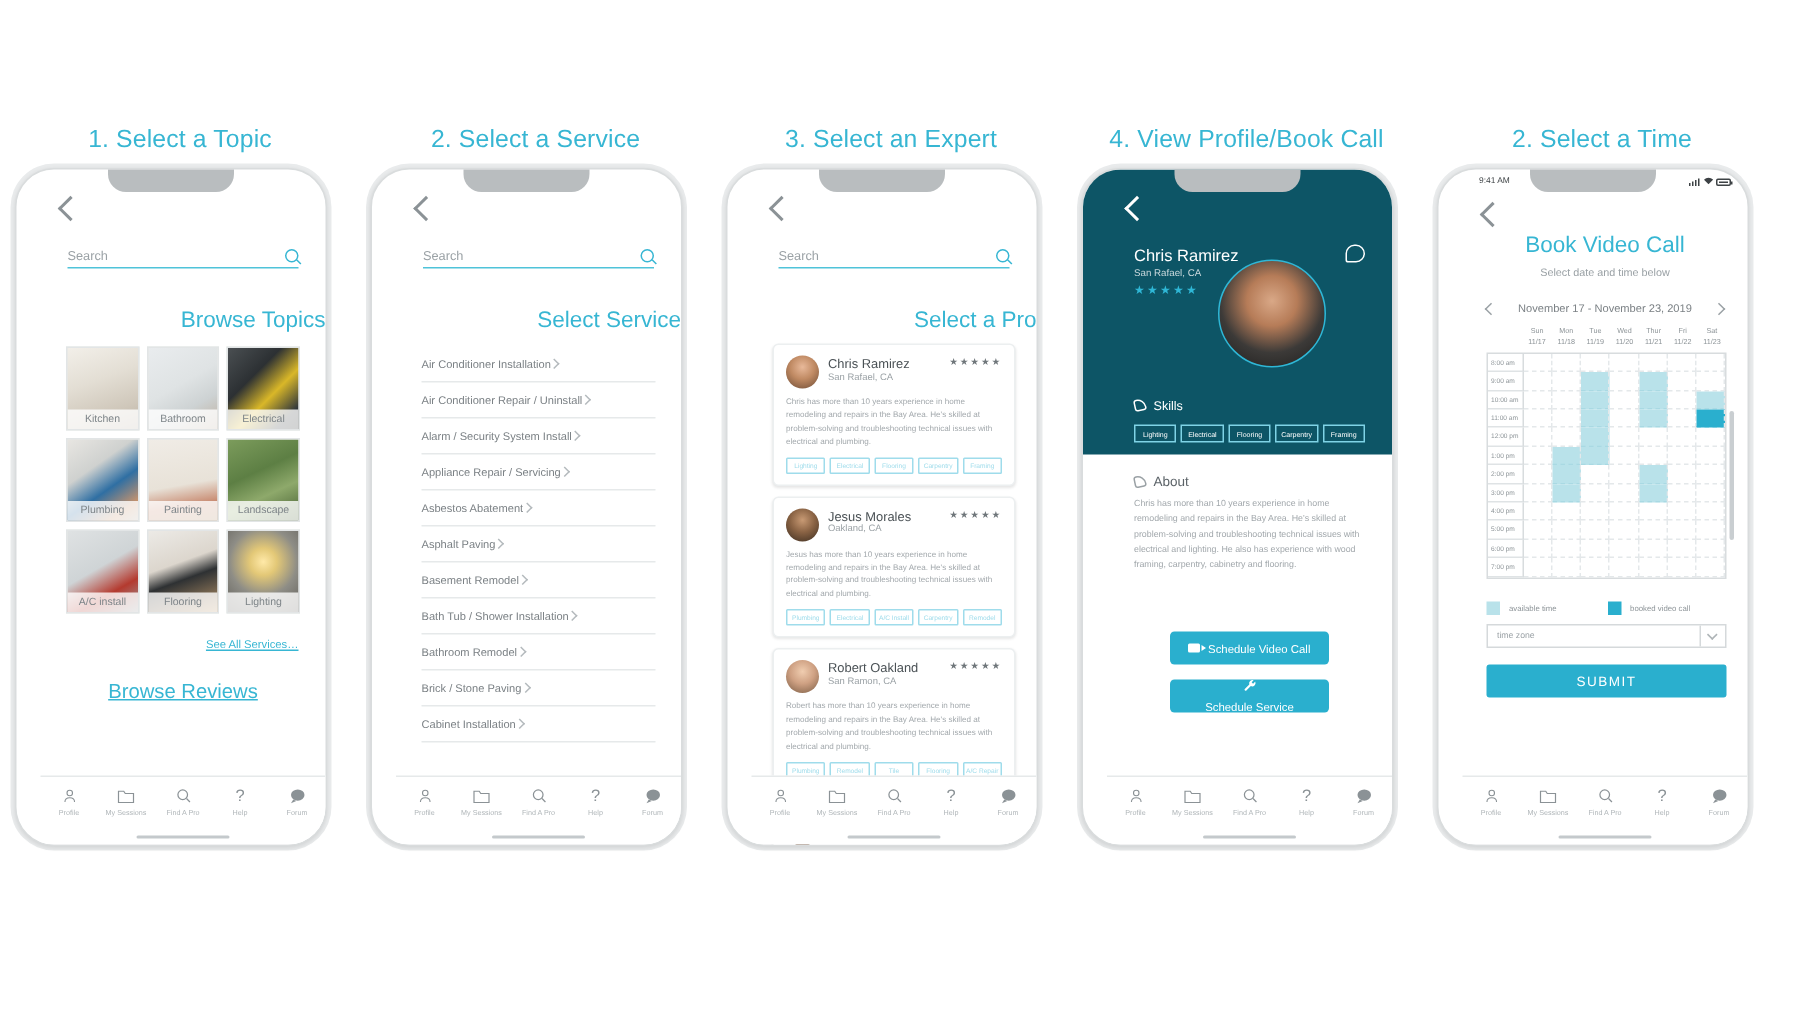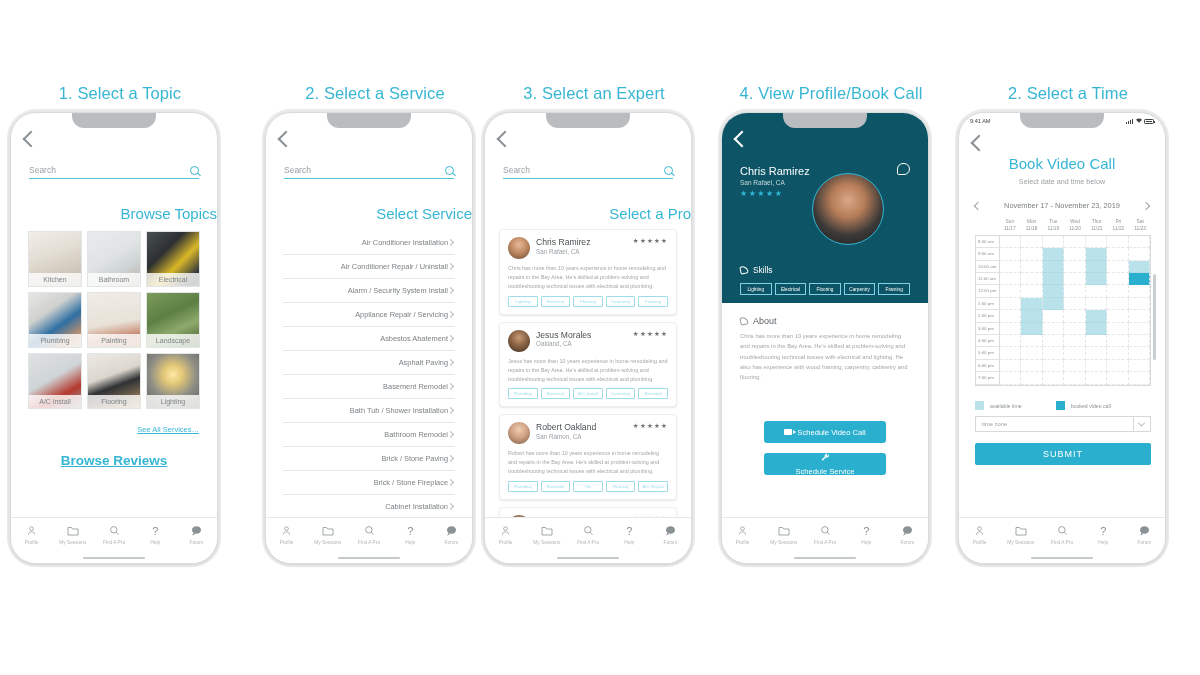--- a/index.html
+++ b/index.html
@@ -5,21 +5,21 @@
   * { box-sizing: border-box; margin: 0; padding: 0; }
   body {
     width: 1200px; height: 675px;
     background: #ffffff;
     font-family: "Liberation Sans", sans-serif;
     overflow: hidden;
   }
   .board { position: relative; width: 1200px; height: 675px; }
 
   .col { position: absolute; top: 0; width: 240px; height: 675px; }
-  .col-1 { left: 0; }   .col-2 { left: 255px; }  .col-3 { left: 474px; }
+  .col-1 { left: 0; }   .col-2 { left: 237px; }  .col-3 { left: 474px; }
   .col-4 { left: 711px; } .col-5 { left: 948px; }
 
   .step-title {
     text-align: center;
     color: #37b6d3;
     font-size: 16.5px;
     letter-spacing: .1px;
     margin-top: 84px;
     white-space: nowrap;
   }
@@ -32,21 +32,21 @@
     border-radius: 26px;
     border: 1px solid #d9dcdd;
     box-shadow: 0 1px 3px rgba(0,0,0,.10), 0 0 0 3px #e9ebec;
     overflow: hidden;
   }
   .notch {
     position: absolute; left: 50%; transform: translateX(-50%); top: -2px;
     width: 84px; height: 17px; background: #b9bdbf; border-radius: 0 0 12px 12px;
     z-index: 9;
   }
-  .screen { position: absolute; inset: 0; padding: 12px; }
+  .screen { position: absolute; inset: 0; padding: 12px; margin-left: 16px; }
 
   .back-chev {
     position: absolute; left: 14px; top: 20px;
     width: 12px; height: 12px;
     border-left: 2.2px solid #8b9296; border-bottom: 2.2px solid #8b9296;
     transform: rotate(45deg);
   }
   .back-chev.light { border-color: #ffffff; }
 
   
@@ -85,28 +85,28 @@
     position: absolute; left: 0; right: 0; bottom: 0; height: 13px;
     background: rgba(255,255,255,.80);
     color: #7d8488; font-size: 7px; text-align: center; line-height: 13px;
   }
   .see-all {
     position: absolute; right: 18px; top: 312px;
     color: #37b6d3; font-size: 7.5px; text-decoration: underline;
   }
   .browse-reviews {
     position: absolute; left: 0; right: 0; top: 340px; text-align: center;
-    color: #37b6d3; font-size: 13.5px; text-decoration: underline; font-weight: bold;
+    color: #37b6d3; font-size: 13.5px; text-decoration: underline;
   }
 
   
   .svc-list { position: absolute; left: 17px; right: 17px; top: 118px; }
   .svc {
     height: 24px; border-bottom: 1px solid #e6e9ea;
-    display: flex; align-items: center; justify-content: flex-end;
+    display: flex; align-items: center; justify-content: flex-start;
     color: #7b8185; font-size: 7.4px;
   }
   .chev-r {
     width: 5px; height: 5px;
     border-top: 1.2px solid #b4babd; border-right: 1.2px solid #b4babd;
     transform: rotate(45deg); margin-right: 2px;
   }
 
   
   .pro-list { position: absolute; left: 14px; right: 14px; top: 116px; }
@@ -411,24 +411,20 @@
             <div class="svc">
               <span>Bath Tub / Shower Installation</span>
               <span class="chev-r"></span>
             </div>
             <div class="svc">
               <span>Bathroom Remodel</span>
               <span class="chev-r"></span>
             </div>
             <div class="svc">
               <span>Brick / Stone Paving</span>
-              <span class="chev-r"></span>
-            </div>
-            <div class="svc">
-              <span>Brick / Stone Fireplace</span>
               <span class="chev-r"></span>
             </div>
             <div class="svc">
               <span>Cabinet Installation</span>
               <span class="chev-r"></span>
             </div>
           </div>
 
         <div class="bottomnav">
           <div class="nav-item">

